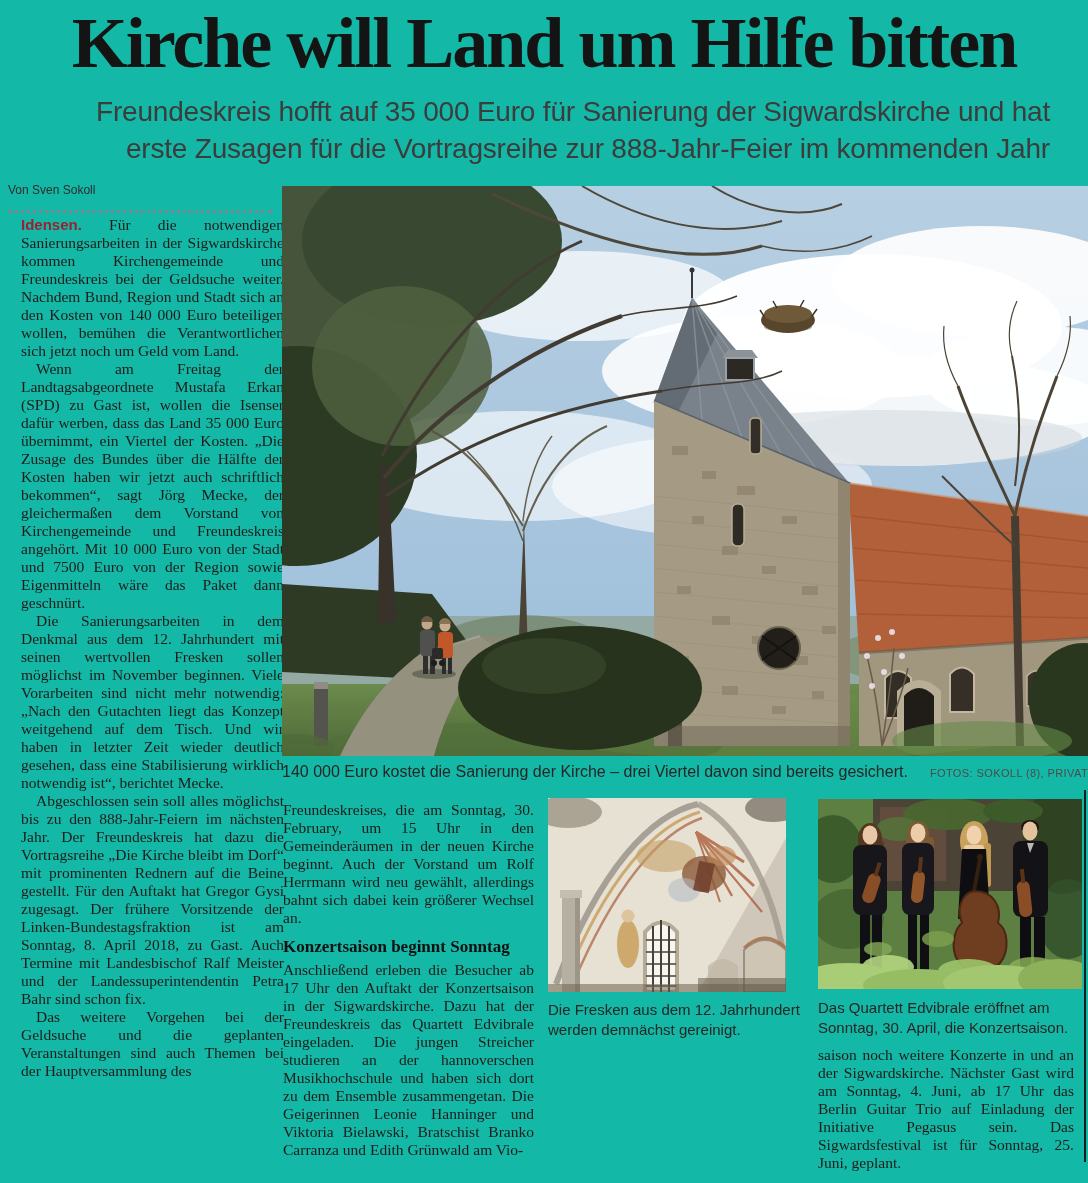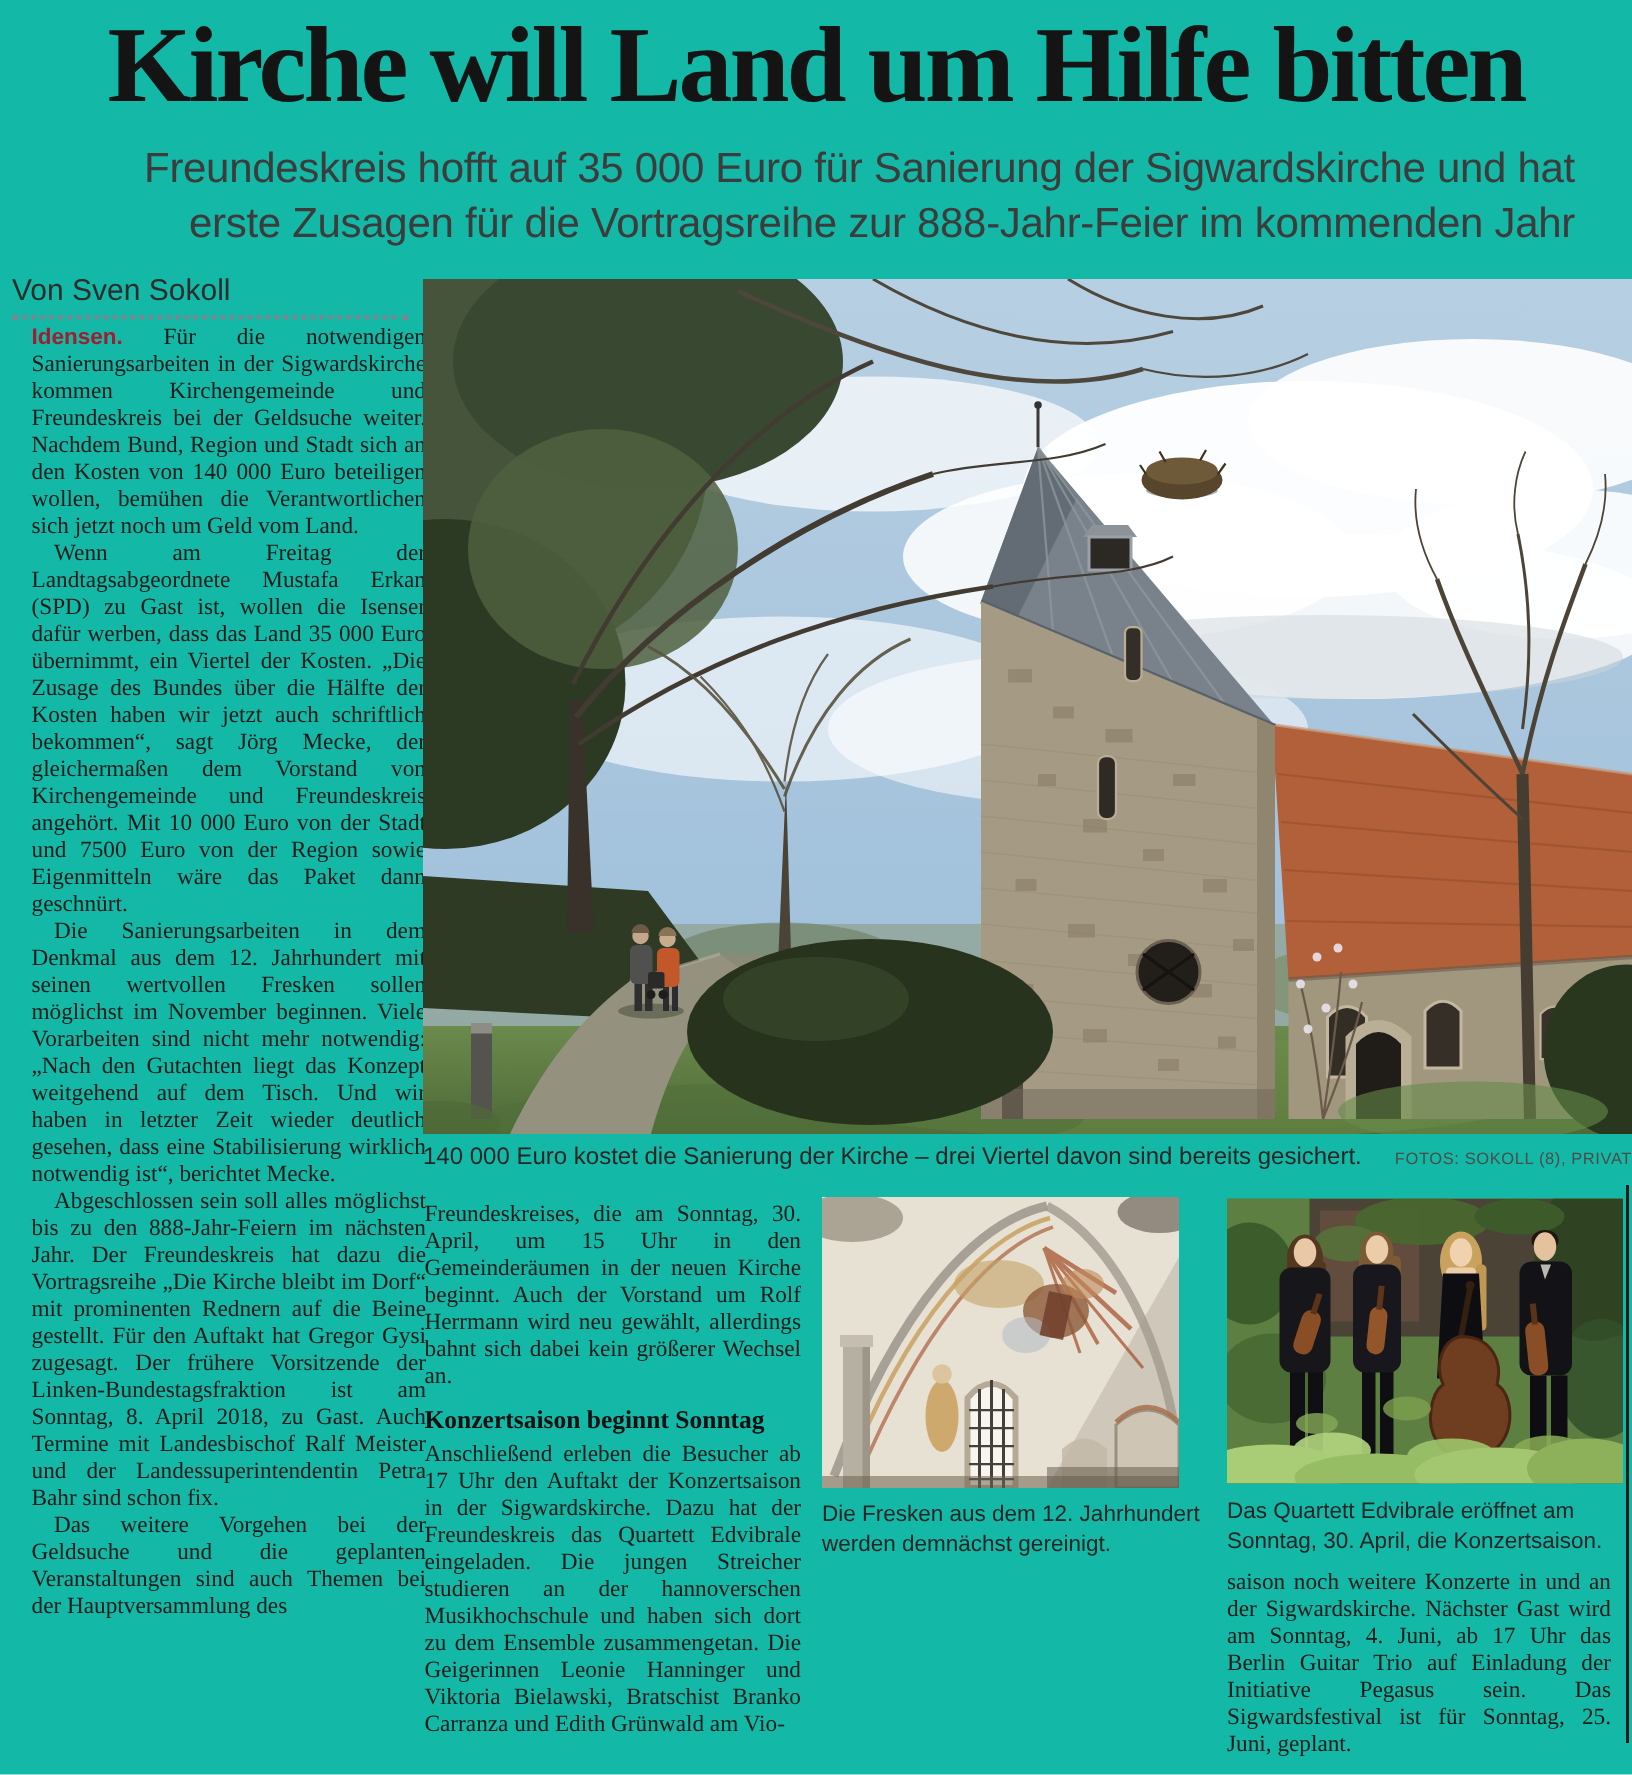--- a/index.html
+++ b/index.html
@@ -6,21 +6,21 @@
   .page{position:relative;width:1088px;height:1183px;background:#14b8a6;overflow:hidden;
         font-family:"Liberation Sans","DejaVu Sans",sans-serif;}
 
   .headline{position:absolute;top:-4px;left:0;width:100%;margin:0;text-align:center;
     font-family:"Liberation Serif","DejaVu Serif",serif;font-weight:700;
     font-size:72px;line-height:94px;letter-spacing:-2px;color:#141414;white-space:nowrap;}
 
   .subheadline{position:absolute;top:93px;left:38px;right:38px;text-align:right;
     font-size:28px;line-height:37px;font-weight:400;color:#3c3c3c;letter-spacing:-0.2px;}
 
-  .byline{position:absolute;left:8px;top:183px;font-size:20px;color:#2d2d2d;}
+  .byline{position:absolute;left:8px;top:183px;font-size:12px;color:#2d2d2d;}
   .byline-rule{position:absolute;left:8px;top:210px;width:264px;height:0;
     border-top:3px dotted #7b8591;}
 
   .body-col{position:absolute;font-family:"Liberation Serif","DejaVu Serif",serif;
     font-size:15.5px;line-height:18px;text-align:justify;color:#1d1c1a;
     -webkit-hyphens:auto;hyphens:auto;}
   .body-col p{margin:0;}
   .body-col p + p{text-indent:15px;}
   .col1{left:8px;top:216px;width:263px;height:952px;overflow:hidden;margin-left:13px;}
   .col2{left:283px;top:801px;width:251px;height:382px;overflow:hidden;}
@@ -359,21 +359,21 @@
         <ellipse cx="30" cy="182" rx="50" ry="18" fill="#a9cd76"></ellipse>
         <ellipse cx="100" cy="186" rx="55" ry="16" fill="#97bd64"></ellipse>
         <ellipse cx="180" cy="184" rx="55" ry="18" fill="#a3c771"></ellipse>
         <ellipse cx="240" cy="180" rx="40" ry="20" fill="#8db05a"></ellipse>
       </g>
     </svg>
   </div>
   <div class="caption-small caption-quartet">Das Quartett Edvibrale eröffnet am Sonntag, 30. April, die Konzertsaison.</div>
 
   <div class="body-col col2">
-    <p>Freundeskreises, die am Sonntag, 30. April, um 15 Uhr in den Gemeinderäumen in der neuen Kirche beginnt. Auch der Vorstand um Rolf Herrmann wird neu gewählt, allerdings bahnt sich dabei kein größerer Wechsel an.</p>
+    <p>Freundeskreises, die am Sonntag, 30. February, um 15 Uhr in den Gemeinderäumen in der neuen Kirche beginnt. Auch der Vorstand um Rolf Herrmann wird neu gewählt, allerdings bahnt sich dabei kein größerer Wechsel an.</p>
     <h3 class="crosshead">Konzertsaison beginnt Sonntag</h3>
     <p>Anschließend erleben die Besucher ab 17 Uhr den Auftakt der Konzertsaison in der Sigwardskirche. Dazu hat der Freundeskreis das Quartett Edvibrale eingeladen. Die jungen Streicher studieren an der hannoverschen Musikhochschule und haben sich dort zu dem Ensemble zusammengetan. Die Geigerinnen Leonie Hanninger und Viktoria Bielawski, Bratschist Branko Carranza und Edith Grünwald am Vio-</p>
   </div>
 
 
   <div class="body-col col4">
     <p>saison noch weitere Konzerte in und an der Sigwardskirche. Nächster Gast wird am Sonntag, 4. Juni, ab 17 Uhr das Berlin Guitar Trio auf Einladung der Initiative Pegasus sein. Das Sigwardsfestival ist für Sonntag, 25. Juni, geplant.</p>
   </div>
 
   <div class="column-rule"></div>

